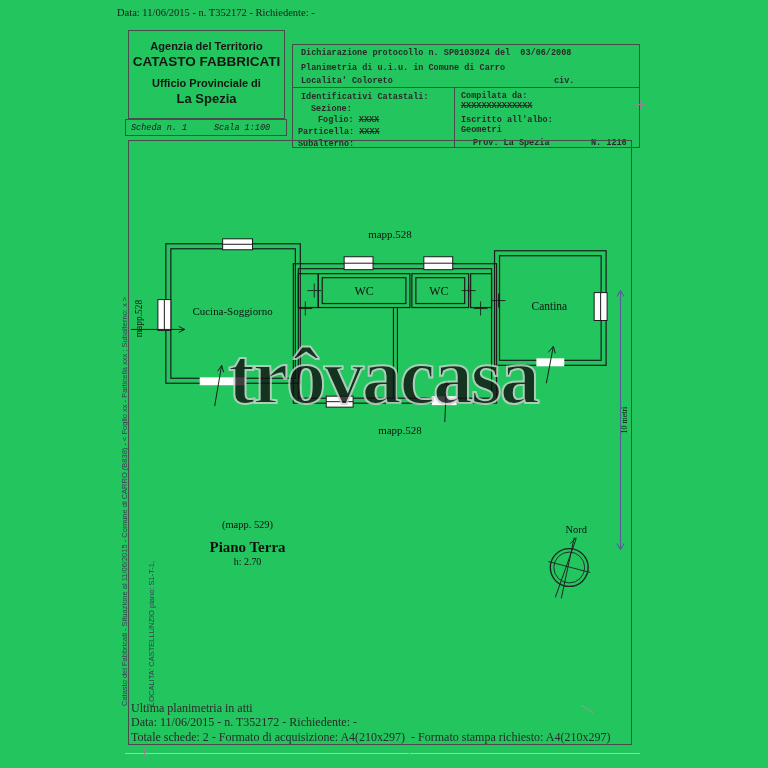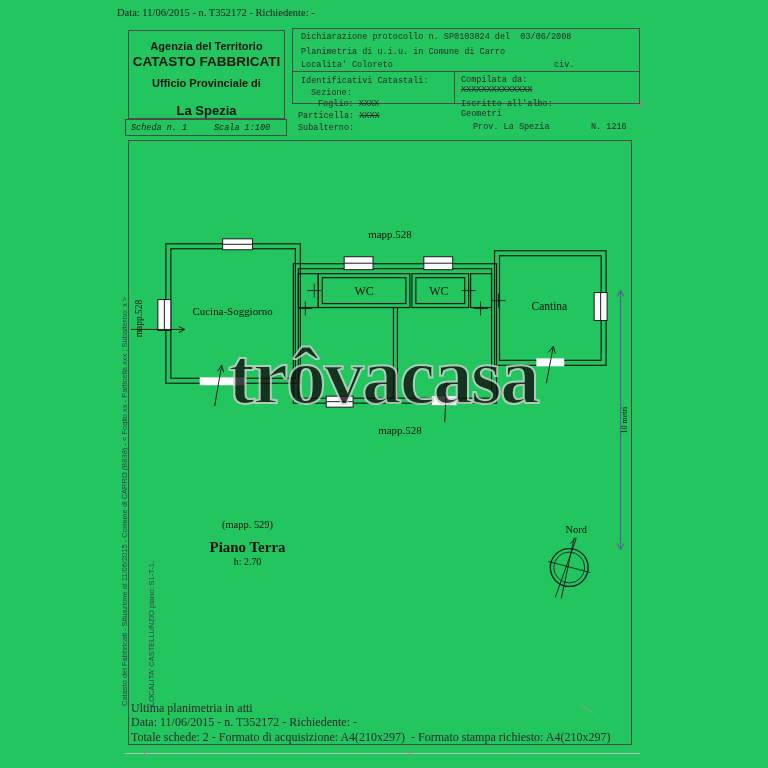--- a/index.html
+++ b/index.html
@@ -22,29 +22,29 @@
 <body>
 
 <div id="page">
 
   <div class="abs serif" style="left:117px;top:7px;font-size:10.5px;">Data: 11/06/2015 - n. T352172 - Richiedente: -</div>
 
   <div class="abs box sans" id="agency-box" style="left:128px;top:30px;width:157px;height:89px;">
     <div style="font-size:11px;margin-top:9px;">Agenzia del Territorio</div>
     <div style="font-size:13.5px;margin-top:2px;">CATASTO FABBRICATI</div>
     <div style="font-size:11px;margin-top:8px;">Ufficio Provinciale di</div>
-    <div style="font-size:13px;margin-top:14px;">La Spezia</div>
+    <div style="font-size:13px;margin-top:2px;">La Spezia</div>
   </div>
 
   <div class="abs box mono" style="left:125px;top:119px;width:162px;height:17px;font-size:8.5px;font-style:italic;">
     <span class="abs" style="left:5px;top:3px;">Scheda n. 1</span>
     <span class="abs" style="left:88px;top:3px;">Scala 1:100</span>
   </div>
 
-  <div class="abs box" style="left:292px;top:28px;width:348px;height:76px;">
+  <div class="abs box" style="left:292px;top:44px;width:348px;height:104px;font-weight:bold;">
     <div class="hdr-line mono" style="left:8px;top:3px;">Dichiarazione protocollo n. SP0103024 del  03/06/2008</div>
     <div class="hdr-line mono" style="left:8px;top:18px;">Planimetria di u.i.u. in Comune di Carro</div>
     <div class="hdr-line mono" style="left:8px;top:31px;">Localita' Coloreto</div>
     <div class="hdr-line mono" style="left:261px;top:31px;">civ.</div>
 
     <div class="abs" style="left:0;top:42px;right:0;bottom:0;border-top:1px solid #4b4b4b;">
       <div class="abs" style="left:161px;top:0;bottom:0;border-left:1px solid #4b4b4b;"></div>
 
       <div class="hdr-line mono" style="left:8px;top:4px;">Identificativi Catastali:</div>
       <div class="hdr-line mono" style="left:18px;top:16px;">Sezione:</div>

